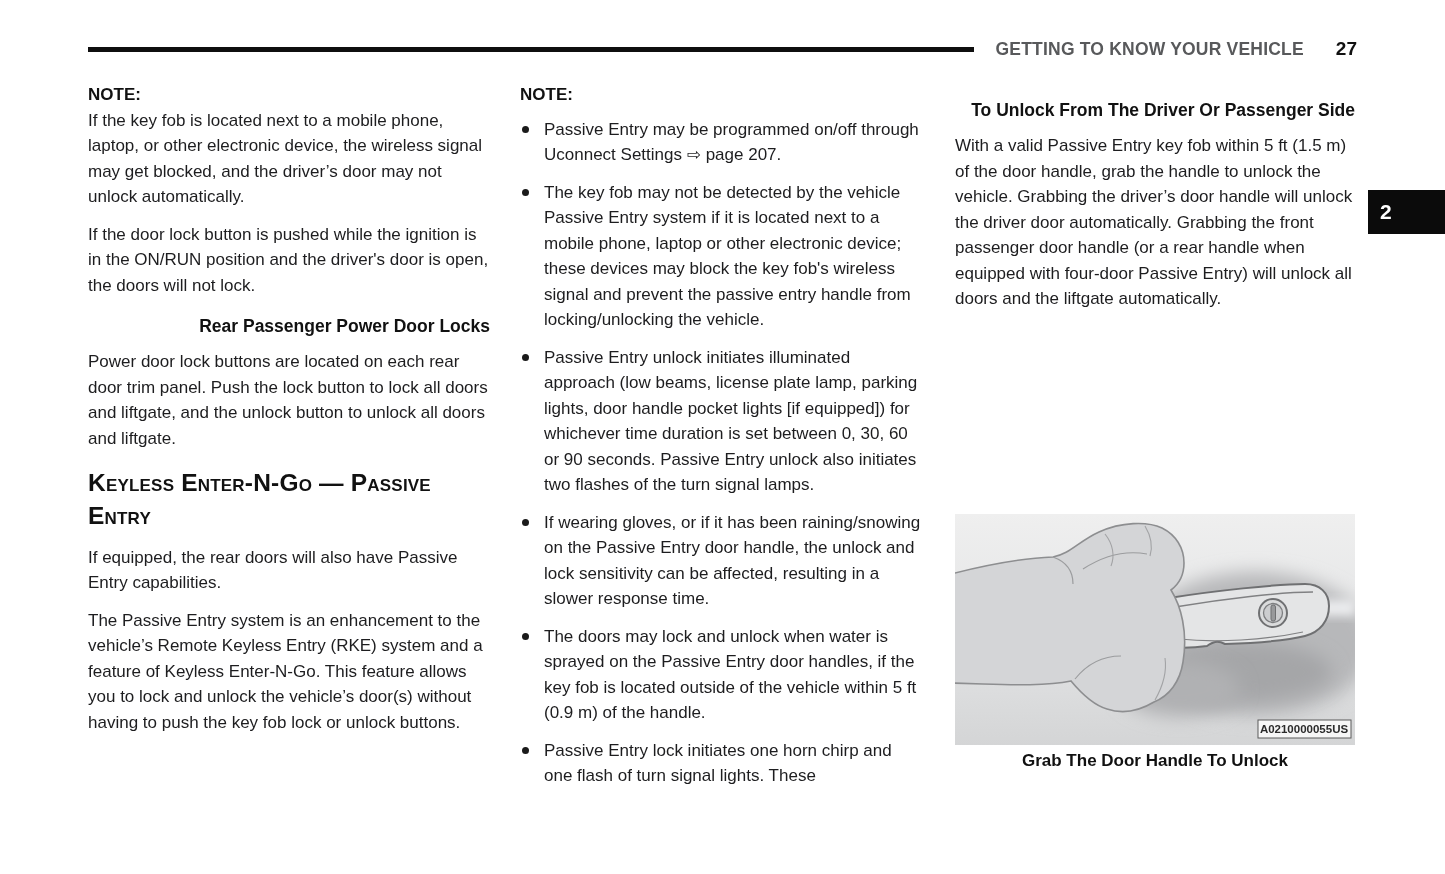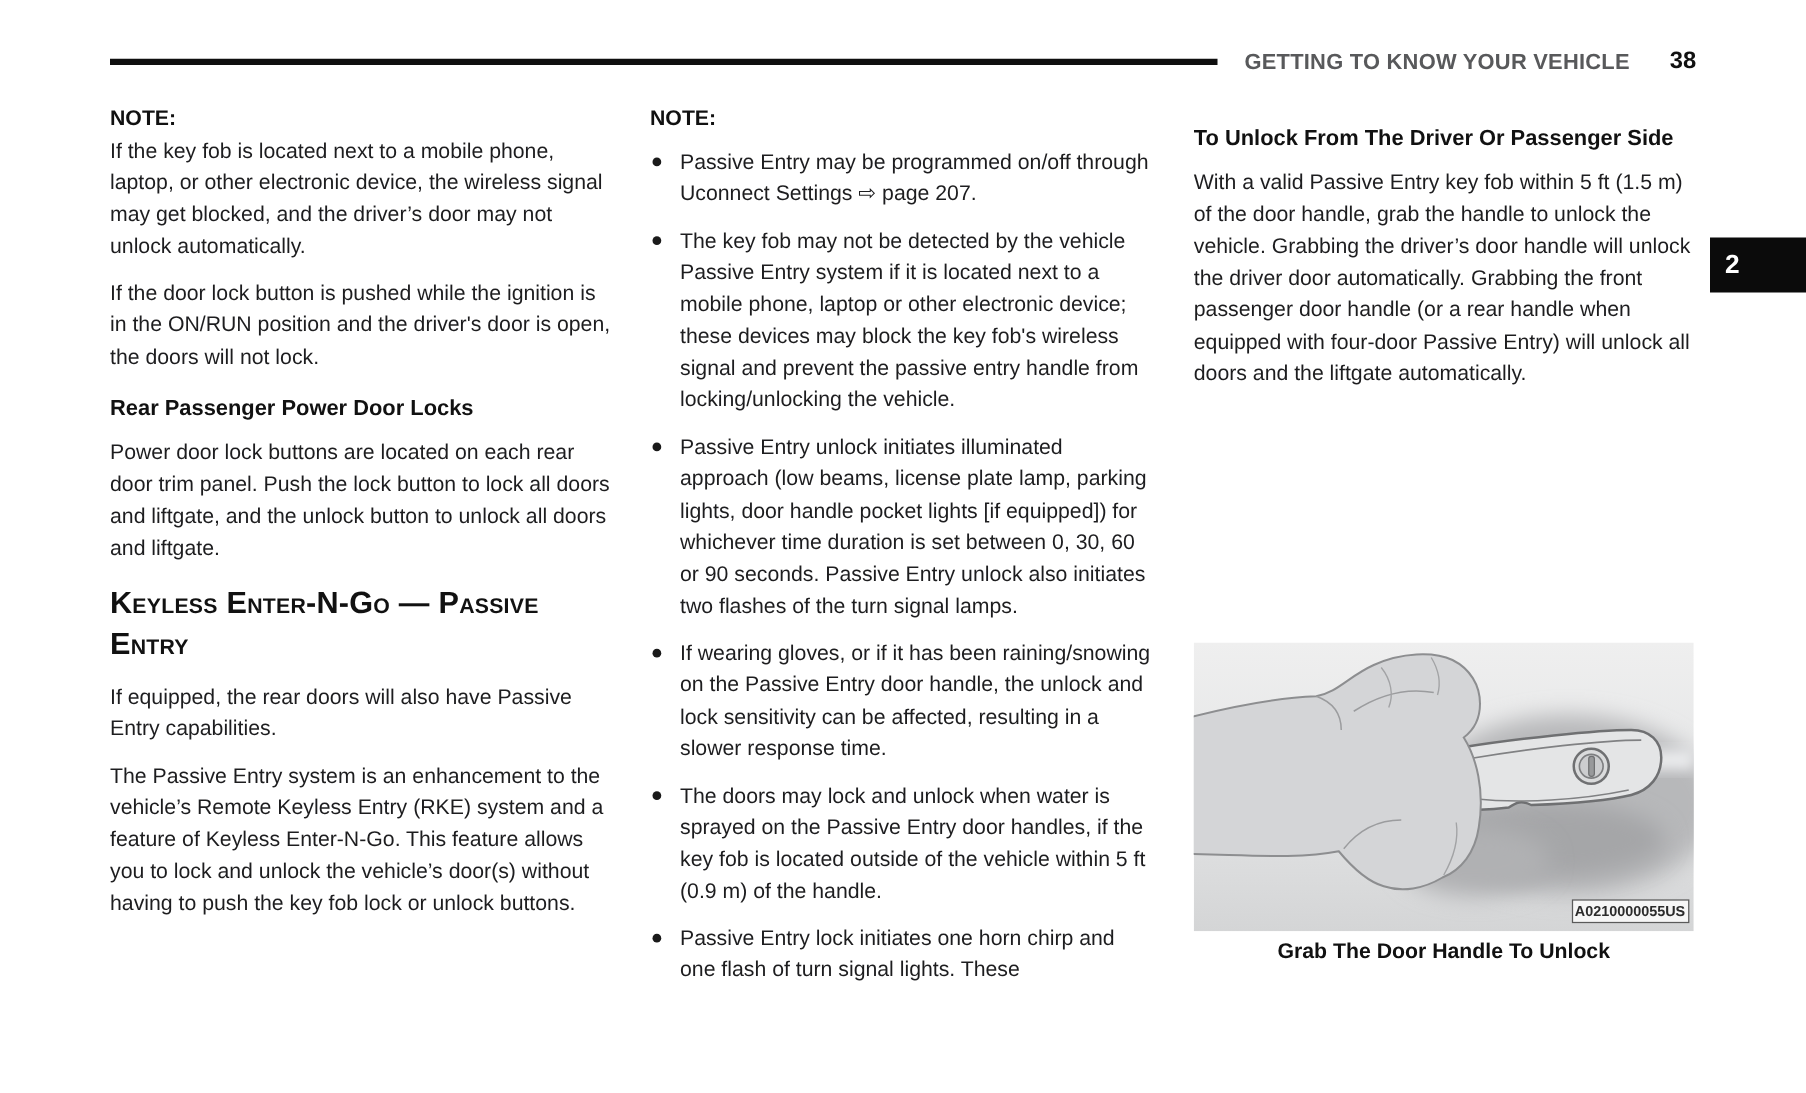--- a/index.html
+++ b/index.html
@@ -26,21 +26,21 @@
     background:#0b0b0b; color:#fff; font-size:21px; font-weight:700;
     line-height:44px; padding-left:12px;
   }
   
   .col { position:absolute; top:82px; font-size:17px; line-height:1.5; }
   .col1 { left:88px;  width:402px; }
   .col2 { left:520px; width:404px; }
   .col3 { left:955px; width:400px; }
   .note-label { font-weight:700; color:#111; }
   .para { margin-bottom:12px; }
-  .subhead { font-weight:700; color:#111; margin:15px 0 10px; font-size:17.5px; }
+  .subhead { font-weight:700; color:#111; margin:15px 0 10px; font-size:17.5px;text-align:right; }
   .section-heading {
     font-weight:700; color:#111; font-variant:small-caps;
     font-size:24.5px; line-height:1.32; letter-spacing:.2px; margin:16px 0 13px;
   }
   .bullet { position:relative; padding-left:24px; margin-bottom:12px; }
   .bullet .dot {
     position:absolute; left:2px; top:9px; width:7px; height:7px;
     border-radius:50%; background:#1a1a1a;
   }
   .continuation { padding-left:24px; margin-bottom:12px; }
@@ -53,21 +53,21 @@
     position:absolute; left:955px; top:751px; width:400px;
     text-align:center; font-weight:700; font-size:17px; color:#111;
   }
 </style>
 </head>
 <body>
 
 <div class="header">
   <div class="header-rule"></div>
   <div class="header-title">GETTING TO KNOW YOUR VEHICLE</div>
-  <div class="header-page">38</div>
+  <div class="header-page">27</div>
 </div>
 
 <div class="chapter-tab">2</div>
 
 <div class="col col1">
   <div class="note-label">NOTE:</div>
   <div class="para">If the key fob is located next to a mobile phone, laptop, or other electronic device, the wireless signal may get blocked, and the driver’s door may not unlock automatically.</div>
   <div class="para">If the door lock button is pushed while the ignition is in the ON/RUN position and the driver's door is open, the doors will not lock.</div>
   <div class="subhead">Rear Passenger Power Door Locks</div>
   <div class="para">Power door lock buttons are located on each rear door trim panel. Push the lock button to lock all doors and liftgate, and the unlock button to unlock all doors and liftgate.</div>

